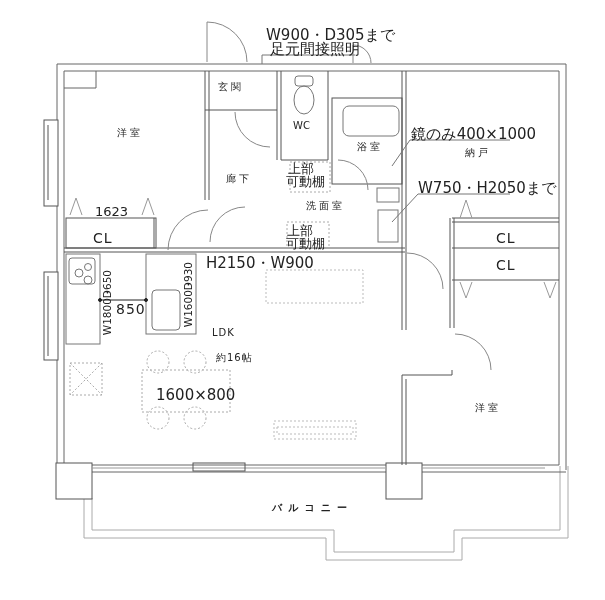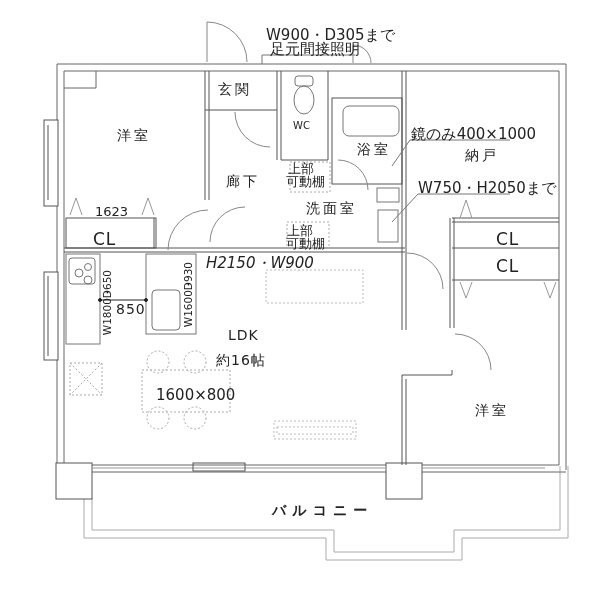--- a/index.html
+++ b/index.html
@@ -1,24 +1,24 @@
 <!DOCTYPE html>
 <html><head>
 <meta charset="utf-8">
 <style>
   html, body { margin: 0; padding: 0; background: #ffffff; }
   body { width: 605px; height: 600px; position: relative; overflow: hidden;
          font-family: "DejaVu Sans", sans-serif; color: #222; }
   svg { position: absolute; left: 0; top: 0; }
   .lbl { position: absolute; white-space: nowrap; color: #222;
          font-family: "DejaVu Sans", sans-serif; line-height: 1; }
-  .room { font-size: 14px; letter-spacing: 3px; }
+  .room { font-size: 10px; letter-spacing: 3px; }
   .small { font-size: 13px; }
   .note { font-size: 15px; }
-  .cl { font-size: 17px; letter-spacing: 1px; }
+  .cl { font-size: 14px; letter-spacing: 1px; }
   .vert { writing-mode: vertical-rl; transform: rotate(180deg); font-size: 10.5px; }
 </style>
 </head>
 <body>
 
 <svg width="605" height="600" viewBox="0 0 605 600">
   <g fill="none" stroke="#555" stroke-width="1">
 
     <g stroke="#aaa">
       <polyline points="84,498 84,538 326,538 326,560 462,560 462,538 568,538 568,466"></polyline>
@@ -190,33 +190,33 @@
 <div class="lbl note" style="left:266px;top:28px;">W900・D305まで</div>
 <div class="lbl note" style="left:270px;top:42px;">足元間接照明</div>
 
 <div class="lbl room" style="left:117px;top:128px;">洋室</div>
 <div class="lbl room" style="left:218px;top:82px;">玄関</div>
 <div class="lbl room" style="left:293px;top:121px;font-size:10px;letter-spacing:0;">WC</div>
 <div class="lbl room" style="left:357px;top:115px;margin-top:27px;">浴室</div>
 <div class="lbl room" style="left:226px;top:174px;">廊下</div>
 <div class="lbl room" style="left:306px;top:201px;text-align:center;">洗面室</div>
 <div class="lbl room" style="left:465px;top:148px;">納戸</div>
-<div class="lbl room" style="left:228px;top:328px;letter-spacing:1px;">LDK</div>
+<div class="lbl room" style="left:212px;top:328px;letter-spacing:1px;">LDK</div>
 <div class="lbl room" style="left:216px;top:353px;letter-spacing:1px;">約16帖</div>
 <div class="lbl room" style="left:475px;top:403px;">洋室</div>
 <div class="lbl room" style="left:272px;top:503px;letter-spacing:6px;font-weight:bold;">バルコニー</div>
 
 <div class="lbl cl" style="left:93px;top:231px;">CL</div>
 <div class="lbl cl" style="left:496px;top:231px;">CL</div>
 <div class="lbl cl" style="left:496px;top:258px;">CL</div>
 
 <div class="lbl small" style="left:95px;top:205px;">1623</div>
 <div class="lbl small" style="left:288px;top:162px;">上部</div>
 <div class="lbl small" style="left:286px;top:175px;">可動棚</div>
 <div class="lbl small" style="left:287px;top:224px;">上部</div>
 <div class="lbl small" style="left:286px;top:237px;">可動棚</div>
 <div class="lbl note" style="left:411px;top:127px;">鏡のみ400×1000</div>
 <div class="lbl note" style="left:418px;top:181px;">W750・H2050まで</div>
-<div class="lbl note" style="left:206px;top:256px;font-style:italic;">H2150・W900</div>
+<div class="lbl note" style="left:206px;top:256px;">H2150・W900</div>
 <div class="lbl vert" style="left:102px;top:270px;">W1800・D650</div>
 <div class="lbl vert" style="left:183px;top:262px;">W1600・D930</div>
 <div class="lbl" style="left:116px;top:302px;font-size:14px;letter-spacing:1px;">850</div>
 <div class="lbl note" style="left:156px;top:388px;">1600×800</div>
 
 </body></html>

